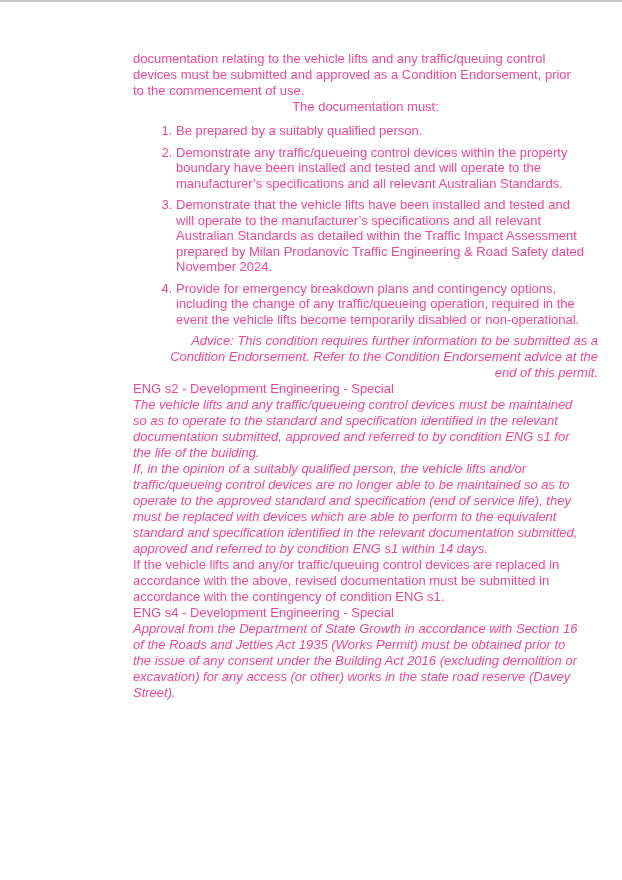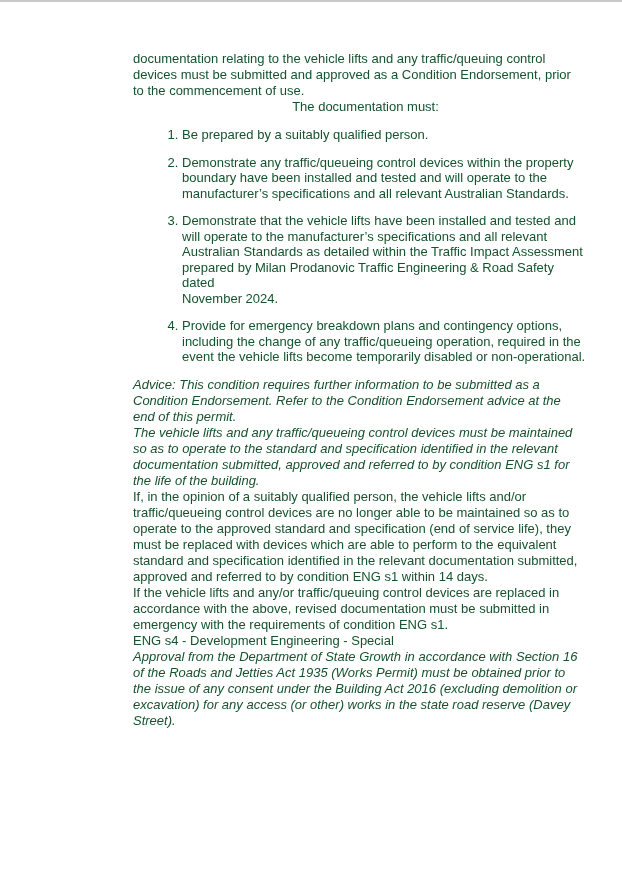--- a/index.html
+++ b/index.html
@@ -9,21 +9,21 @@
   }
   .page {
     position: relative;
     width: 622px;
     height: 880px;
     background: #ffffff;
     overflow: hidden;
     font-family: "Liberation Sans", "DejaVu Sans", sans-serif;
     font-size: 13px;
     line-height: 16px;
-    color: #14532d;
+    color: #ec4899;
   }
   .top-divider {
     position: absolute;
     top: 0;
     left: 0;
     width: 100%;
     height: 2px;
     background: #c9c9c9;
   }
   .content {
@@ -41,32 +41,33 @@
     font-size: 13px;
     line-height: 16px;
   }
   .p-must     { margin-top: 12px; text-align: center; }
   ol.reqs {
     margin: 8px 0 0 0;
     padding-left: 37px;
     line-height: 15.5px;
   }
   ol.reqs li {
-    margin: 12px;
+    margin: 6px;
     padding: 0;
     white-space: pre-line;
   }
   .p-advice {
     margin-top: 0px;
     margin-left: 8px;
     font-style: italic;
+    text-align: right;
   }
   .h-eng-s2   { margin-top: 17px; }
   .p-s2-1     { margin-top: 13px; font-style: italic; }
-  .p-s2-2     { margin-top: 18px; }
+  .p-s2-2     { margin-top: 18px; font-style: italic; }
   .p-s2-3     { margin-top: 12px; }
   .h-eng-s4   { margin-top: 24px; }
   .p-s4-1     { margin-top: 15px; font-style: italic; }
 </style>
 </head>
 <body>
 
 <div class="page">
 
   <div class="top-divider" style="background: rgb(201, 201, 201);"></div>
@@ -91,36 +92,37 @@
 November 2024.</li>
       <li>Provide for emergency breakdown plans and contingency options,
 including the change of any traffic/queueing operation, required in the
 event the vehicle lifts become temporarily disabled or non-operational.</li>
     </ol>
 
     <p class="p-advice">Advice: This condition requires further information to be submitted as a
 Condition Endorsement. Refer to the Condition Endorsement advice at the
 end of this permit.</p>
 
+    <h2 class="h-eng-s2">ENG s2 - Development Engineering - Special</h2>
 
     <p class="p-s2-1">The vehicle lifts and any traffic/queueing control devices must be maintained
 so as to operate to the standard and specification identified in the relevant
 documentation submitted, approved and referred to by condition ENG s1 for
 the life of the building.</p>
 
     <p class="p-s2-2">If, in the opinion of a suitably qualified person, the vehicle lifts and/or
 traffic/queueing control devices are no longer able to be maintained so as to
 operate to the approved standard and specification (end of service life), they
 must be replaced with devices which are able to perform to the equivalent
 standard and specification identified in the relevant documentation submitted,
 approved and referred to by condition ENG s1 within 14 days.</p>
 
     <p class="p-s2-3">If the vehicle lifts and any/or traffic/queuing control devices are replaced in
 accordance with the above, revised documentation must be submitted in
-emergency with the requirements of condition ENG s1.</p>
+accordance with the contingency of condition ENG s1.</p>
 
     <h2 class="h-eng-s4">ENG s4 - Development Engineering - Special</h2>
 
     <p class="p-s4-1">Approval from the Department of State Growth in accordance with Section 16
 of the Roads and Jetties Act 1935 (Works Permit) must be obtained prior to
 the issue of any consent under the Building Act 2016 (excluding demolition or
 excavation) for any access (or other) works in the state road reserve (Davey
 Street).</p>
 
   </div>

